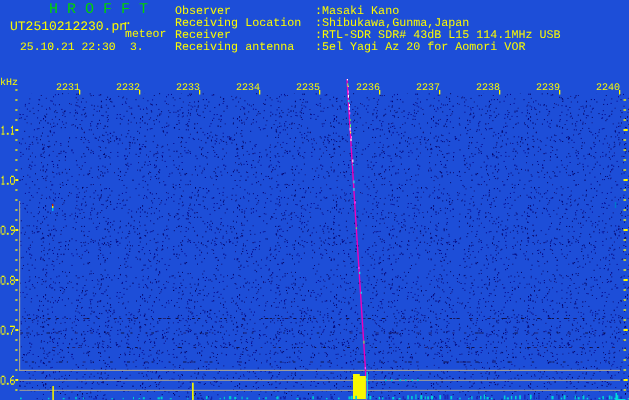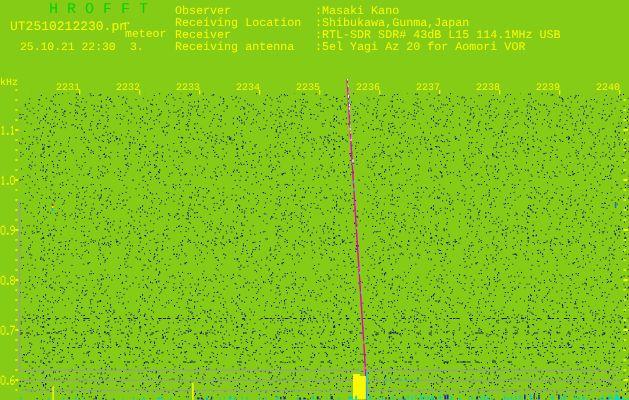--- a/index.html
+++ b/index.html
@@ -1,15 +1,15 @@
 <!DOCTYPE html>
 <html><head><meta charset="utf-8">
 <style>
 html,body{margin:0;padding:0;background:#000;}
-#scene{position:relative;width:629px;height:400px;background:#84cc16;overflow:hidden;}
+#scene{position:relative;width:629px;height:400px;background:#1d4ed8;overflow:hidden;}
 svg text{font-family:"Liberation Mono",monospace;}
 </style></head>
 <body>
 <div id="scene">
 <svg width="629" height="400" viewBox="0 0 629 400" text-rendering="geometricPrecision">
 <defs>
 <pattern id="np1" width="97" height="89" patternUnits="userSpaceOnUse">
           <rect x="12.9" y="74.6" width="1" height="1" fill="#000060"></rect>
           <rect x="11.3" y="67.0" width="1" height="1" fill="#0a0a70"></rect>
           <rect x="75.7" y="8.3" width="1" height="1" fill="#000058"></rect>

